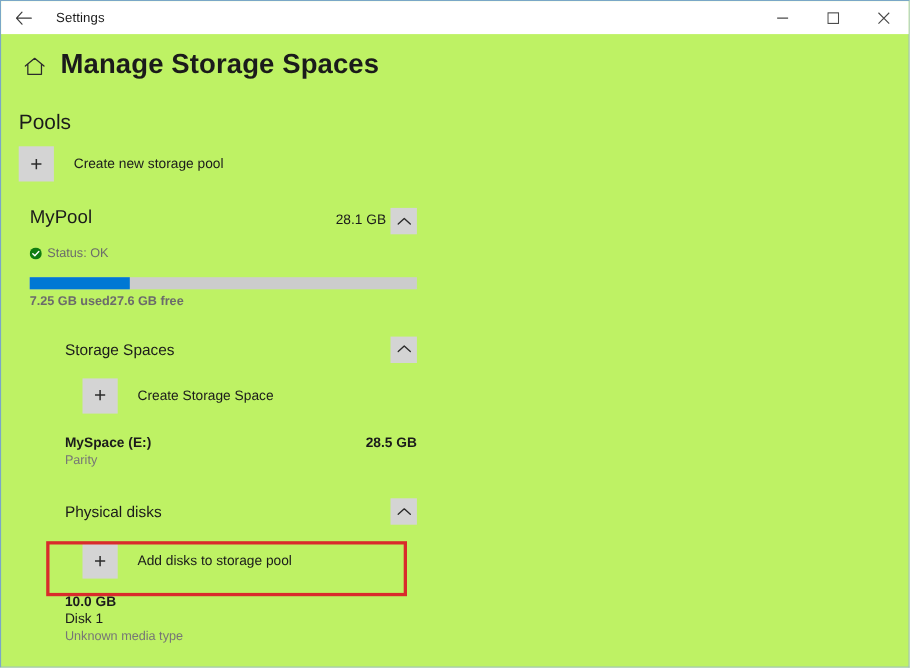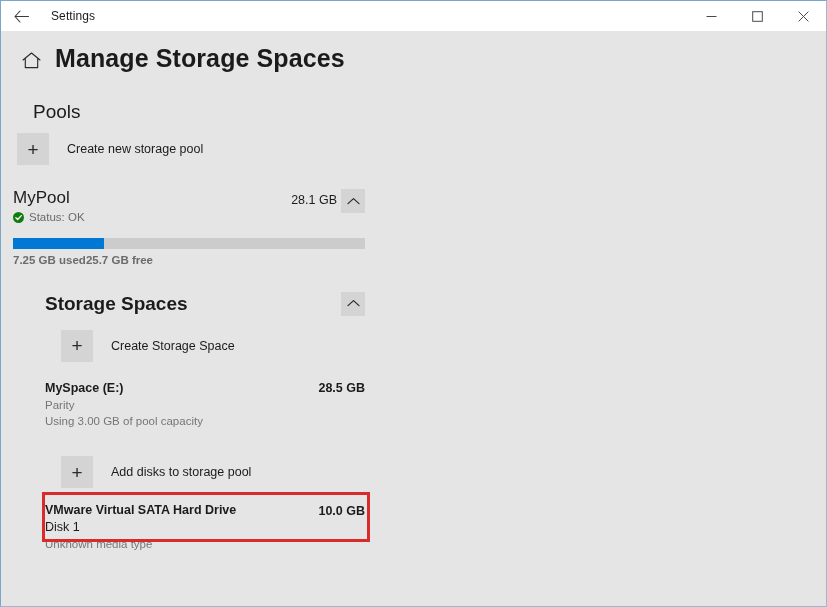--- a/index.html
+++ b/index.html
@@ -9,21 +9,21 @@
     height: 607px;
     background: #ffffff;
     font-family: "Liberation Sans", sans-serif;
     overflow: hidden;
   }
 
   #window {
     position: relative;
     width: 827px;
     height: 607px;
-    background: #e5e5e5;
+    background: #bef264;
     border-left: 1px solid #7aa7c7;
     border-top: 1px solid #7aa7c7;
     border-right: 1px solid #9ab8cf;
     border-bottom: 1px solid #9ab8cf;
   }
 
   
   #titlebar {
     position: relative;
     height: 30px;
@@ -95,21 +95,21 @@
     font-size: 25px;
     font-weight: 700;
     color: #1b1b1b;
     letter-spacing: 0.1px;
   }
 
   .section-title {
     font-size: 19px;
     font-weight: 400;
     color: #1b1b1b;
-    padding-left: 32px;
+    padding-left: 16px;
     margin-top: 28px;
   }
 
   
   .tile-row {
     display: flex;
     align-items: center;
     margin-top: 10px;
     cursor: pointer;
   }
@@ -128,21 +128,21 @@
     line-height: 1;
     font-weight: 300;
   }
   .tile-label {
     font-size: 12.5px;
     color: #1b1b1b;
     margin-left: 18px;
   }
 
   
-  .pool-block { padding-left: 12px; margin-top: 24px; }
+  .pool-block { padding-left: 26px; margin-top: 24px; }
   .row-head {
     display: flex;
     align-items: flex-start;
     justify-content: space-between;
   }
   .pool-name {
     font-size: 17px;
     color: #1b1b1b;
     line-height: 1.05;
   }
@@ -164,22 +164,22 @@
     display: flex;
     align-items: center;
     justify-content: center;
     cursor: pointer;
     flex: none;
   }
   .chev-btn svg { display: block; }
 
   .status-line {
     display: flex;
-    align-items: flex-end;
-    margin-top: 4px;
+    align-items: flex-start;
+    margin-top: 18px;
   }
   .status-dot {
     width: 11px;
     height: 11px;
     flex: none;
     margin-right: 5px;
   }
   .status-text {
     font-size: 11.5px;
     color: #6b6b6b;
@@ -210,23 +210,22 @@
 
   
   .subsection { padding-left: 48px; margin-top: 26px; }
   .sub-head {
     display: flex;
     align-items: center;
     justify-content: space-between;
     width: 320px;
   }
   .sub-title {
-    font-size: 19px;
-    color: #1b1b1b;
-    font-weight: bold;
+    font-size: 14px;
+    color: #1b1b1b;
   }
 
   .sub-tile-row {
     display: flex;
     align-items: center;
     margin-top: 14px;
     cursor: pointer;
   }
 
   .item-block { margin-top: 18px; width: 320px; }
@@ -336,21 +335,21 @@
           </div>
         </div>
       </div>
 
       <div class="bar-wrap">
         <div class="bar-track">
           <div class="bar-fill" id="poolFill" style="width: 25.8%; background: rgb(0, 120, 212);"></div>
         </div>
         <div class="bar-legend">
           <span>7.25 GB used</span>
-          <span>25.7 GB free</span>
+          <span>27.6 GB free</span>
         </div>
       </div>
 
       <div class="subsection" style="padding-left:32px;">
         <div class="sub-head">
           <div class="sub-title">Storage Spaces</div>
           <div class="chev-btn">
             <svg width="13" height="9" viewBox="0 0 13 9" aria-hidden="true">
               <path d="M1 6.6 L6.5 1.6 L12 6.6" stroke="#2b2b2b" stroke-width="1.25" fill="none" stroke-linecap="round" stroke-linejoin="round"></path>
             </svg>
@@ -363,36 +362,42 @@
           </div>
           <div class="tile-label">Create Storage Space</div>
         </div>
 
         <div class="item-block">
           <div class="item-head">
             <span class="item-name">MySpace (E:)</span>
             <span class="item-size">28.5 GB</span>
           </div>
           <div class="item-sub">Parity</div>
-          <div class="item-sub">Using 3.00 GB of pool capacity</div>
         </div>
       </div>
 
       <div class="subsection" style="padding-left:32px; margin-top:26px;">
+        <div class="sub-head">
+          <div class="sub-title">Physical disks</div>
+          <div class="chev-btn">
+            <svg width="13" height="9" viewBox="0 0 13 9" aria-hidden="true">
+              <path d="M1 6.6 L6.5 1.6 L12 6.6" stroke="#2b2b2b" stroke-width="1.25" fill="none" stroke-linecap="round" stroke-linejoin="round"></path>
+            </svg>
+          </div>
+        </div>
 
         <div class="sub-tile-row" style="padding-left:16px; margin-top:17px;">
           <div class="plus-tile">
             <span class="glyph">+</span>
           </div>
           <div class="tile-label">Add disks to storage pool</div>
         </div>
 
         <div class="item-block" style="margin-top:14px;">
           <div class="item-head">
-            <span class="item-name">VMware Virtual SATA Hard Drive</span>
             <span class="item-size">10.0 GB</span>
           </div>
           <div class="item-name">Disk 1</div>
           <div class="item-sub">Unknown media type</div>
 
         </div>
       </div>
     </div>
 
     <div class="highlight-box" style="border-color: rgb(217, 43, 43);"></div>

